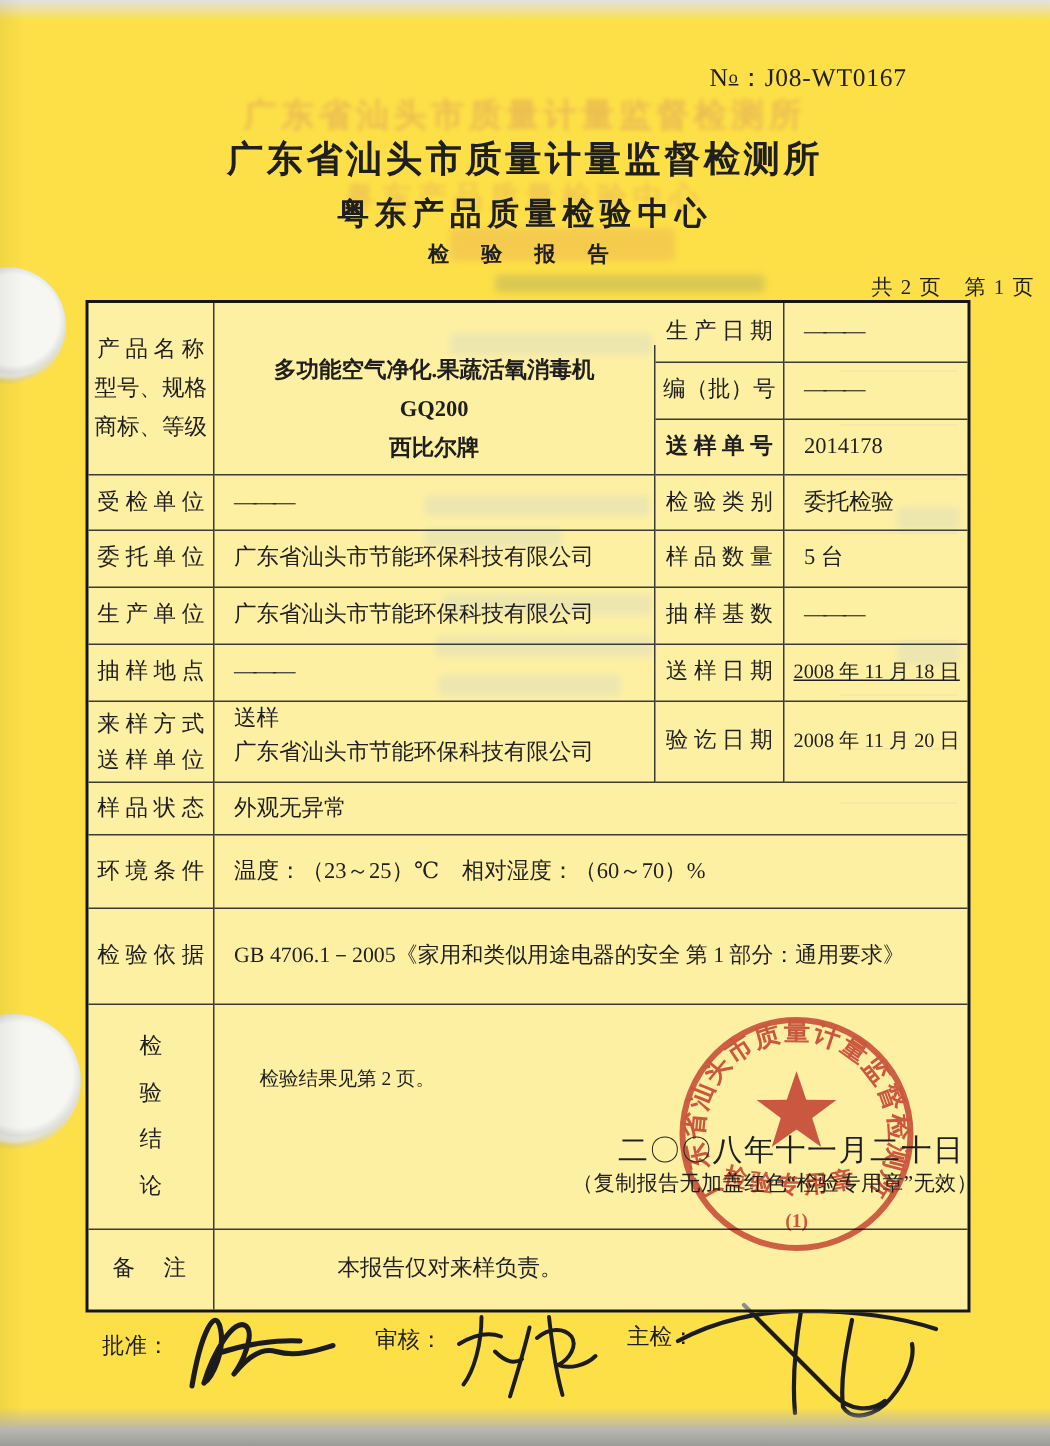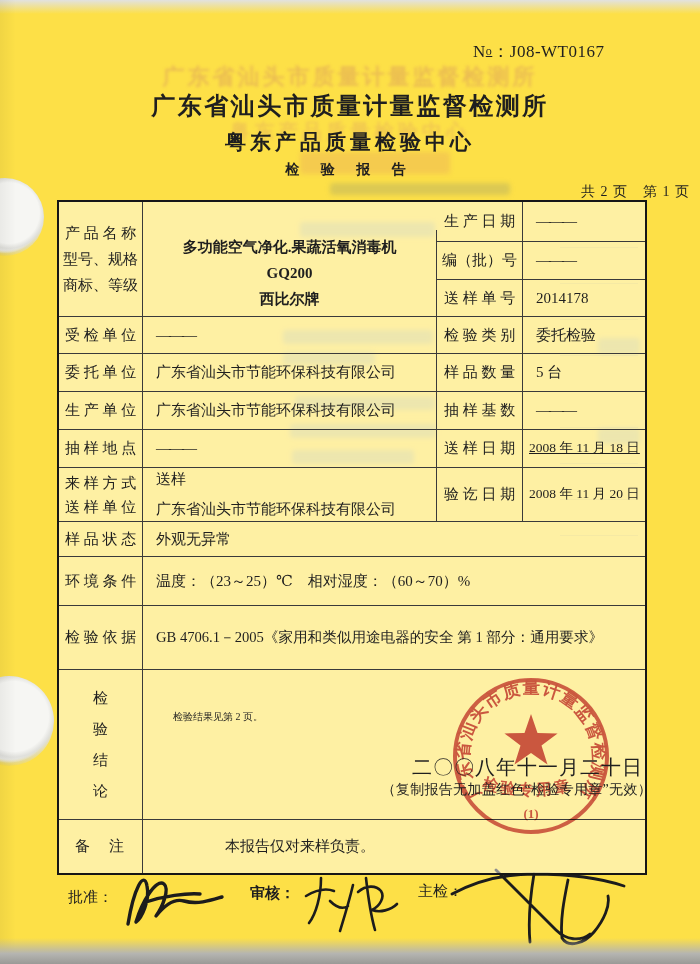--- a/index.html
+++ b/index.html
@@ -53,21 +53,21 @@
   .br{border-right:1px solid #3a3a3a;}
   .bb{border-bottom:1px solid #3a3a3a;}
   .lbl{justify-content:center;text-align:center;flex-direction:column;}
   .val{padding-left:13px;}
   .vc{justify-content:center;text-align:center;flex-direction:column;}
   .sm{font-size:13.5px;}
   .dash{letter-spacing:-2px;font-weight:500;}
   .mline{line-height:26px;}
   .vlab{flex-direction:column;justify-content:center;gap:11px;font-size:15px;}
   .concl{position:relative;display:block;}
-  .concl-text{position:absolute;left:30px;top:40px;font-size:10px;}
+  .concl-text{position:absolute;left:30px;top:40px;font-size:13px;}
   .seal{position:absolute;left:298px;top:-4px;z-index:1;mix-blend-mode:multiply;opacity:.92;}
   .concl-date{position:absolute;right:2px;top:84px;font-size:20px;letter-spacing:1px;z-index:3;}
   .concl-disc{position:absolute;right:-7px;top:111px;font-size:14px;letter-spacing:.3px;z-index:3;}
   .remark-val{padding-left:82px;}
   .basis-val{font-size:14.6px;}
   
   .footer{position:absolute;left:0;top:876px;width:700px;height:88px;}
   .sig-label{position:absolute;font-size:15px;}
   .sig{position:absolute;}
   .sig path{fill:none;stroke:#1c1c1c;stroke-linecap:round;stroke-linejoin:round;}
@@ -109,21 +109,21 @@
     </div>
     <div class="cell vc br bb mline" style="grid-area:1/2/4/3;font-weight:bold;margin-top:28px;">
       <div>多功能空气净化.果蔬活氧消毒机</div>
       <div>GQ200</div>
       <div>西比尔牌</div>
     </div>
     <div class="cell lbl br bb" style="grid-area:1/3/2/4;">生 产 日 期</div>
     <div class="cell val bb dash" style="grid-area:1/4/2/5;">———</div>
     <div class="cell lbl br bb" style="grid-area:2/3/3/4;">编（批）号</div>
     <div class="cell val bb dash" style="grid-area:2/4/3/5;">———</div>
-    <div class="cell lbl br bb" style="grid-area:3/3/4/4;">送 样 单 号</div>
+    <div class="cell lbl br bb" style="grid-area:3/3/4/4;font-weight:bold;">送 样 单 号</div>
     <div class="cell val bb" style="grid-area:3/4/4/5;">2014178</div>
 
     <div class="cell lbl br bb" style="grid-area:4/1/5/2;">受 检 单 位</div>
     <div class="cell val br bb dash" style="grid-area:4/2/5/3;">———</div>
     <div class="cell lbl br bb" style="grid-area:4/3/5/4;">检 验 类 别</div>
     <div class="cell val bb" style="grid-area:4/4/5/5;">委托检验</div>
 
     <div class="cell lbl br bb" style="grid-area:5/1/6/2;">委 托 单 位</div>
     <div class="cell val br bb" style="grid-area:5/2/6/3;">广东省汕头市节能环保科技有限公司</div>
     <div class="cell lbl br bb" style="grid-area:5/3/6/4;">样 品 数 量</div>
@@ -136,21 +136,21 @@
 
     <div class="cell lbl br bb" style="grid-area:7/1/8/2;">抽 样 地 点</div>
     <div class="cell val br bb dash" style="grid-area:7/2/8/3;">———</div>
     <div class="cell lbl br bb" style="grid-area:7/3/8/4;">送 样 日 期</div>
     <div class="cell val bb sm" style="grid-area:7/4/8/5;padding-left:6px;text-decoration:underline;">2008 年 11 月 18 日</div>
 
     <div class="cell lbl br bb" style="grid-area:8/1/9/2;line-height:24px;">
       <div>来 样 方 式</div>
       <div>送 样 单 位</div>
     </div>
-    <div class="cell br bb" style="grid-area:8/2/9/3;flex-direction:column;align-items:flex-start;justify-content:space-between;padding-left:13px;line-height:23px;">
+    <div class="cell br bb" style="grid-area:8/2/9/3;flex-direction:column;align-items:flex-start;justify-content:flex-start;padding-left:13px;line-height:23px;">
       <div>送样</div>
       <div>广东省汕头市节能环保科技有限公司</div>
     </div>
     <div class="cell lbl br bb" style="grid-area:8/3/9/4;">验 讫 日 期</div>
     <div class="cell val bb sm" style="grid-area:8/4/9/5;padding-left:6px;">2008 年 11 月 20 日</div>
 
     <div class="cell lbl br bb" style="grid-area:9/1/10/2;">样 品 状 态</div>
     <div class="cell val bb" style="grid-area:9/2/10/5;">外观无异常</div>
 
     <div class="cell lbl br bb" style="grid-area:10/1/11/2;">环 境 条 件</div>
@@ -190,21 +190,21 @@
 
     <div class="cell lbl br" style="grid-area:13/1/14/2;letter-spacing:2px;">备　注</div>
     <div class="cell val remark-val" style="grid-area:13/2/14/5;">本报告仅对来样负责。</div>
   </div>
 
   <div class="footer">
     <div class="sig-label" style="left:56px;top:12px;margin-left:12px;">批准：</div>
     <svg class="sig" style="left:112px;top:-16px;" width="130" height="80" viewBox="0 0 130 80">
       <path stroke-width="3.4" d="M16 64 C22 28 32 10 35 26 C38 40 30 58 24 62 M24 62 C30 42 44 18 52 24 C58 29 50 48 44 56 C52 46 62 38 72 41 C86 45 100 40 110 37 M34 42 C52 36 74 33 88 34"></path>
     </svg>
-    <div class="sig-label" style="left:250px;top:8px;font-weight:bold;">审核：</div>
+    <div class="sig-label" style="left:250px;top:8px;">审核：</div>
     <svg class="sig" style="left:296px;top:-10px;" width="120" height="72" viewBox="0 0 120 72">
       <path stroke-width="2.6" d="M10 30 C20 24 30 22 38 25 M25 12 C25 30 20 48 13 57 M34 35 C40 41 46 44 52 40 M57 19 C53 36 48 52 44 65 M62 26 C70 19 80 19 85 25 C89 31 84 40 76 44 C84 47 95 44 101 38 M70 12 C72 30 75 50 79 64"></path>
     </svg>
     <div class="sig-label" style="left:418px;top:6px;">主检：</div>
     <svg class="sig" style="left:438px;top:-26px;" width="200" height="100" viewBox="0 0 200 100">
       <path stroke-width="2.8" d="M14 44 C40 30 70 24 96 24 C130 24 162 28 186 36 M58 20 C80 42 100 62 118 80 C128 90 142 92 152 84 M96 24 C92 48 90 70 92 92 M130 30 C126 50 122 70 124 88 C130 98 146 94 156 82 C166 70 172 56 170 46"></path>
     </svg>
   </div>
 
   <div class="edge-left"></div>

